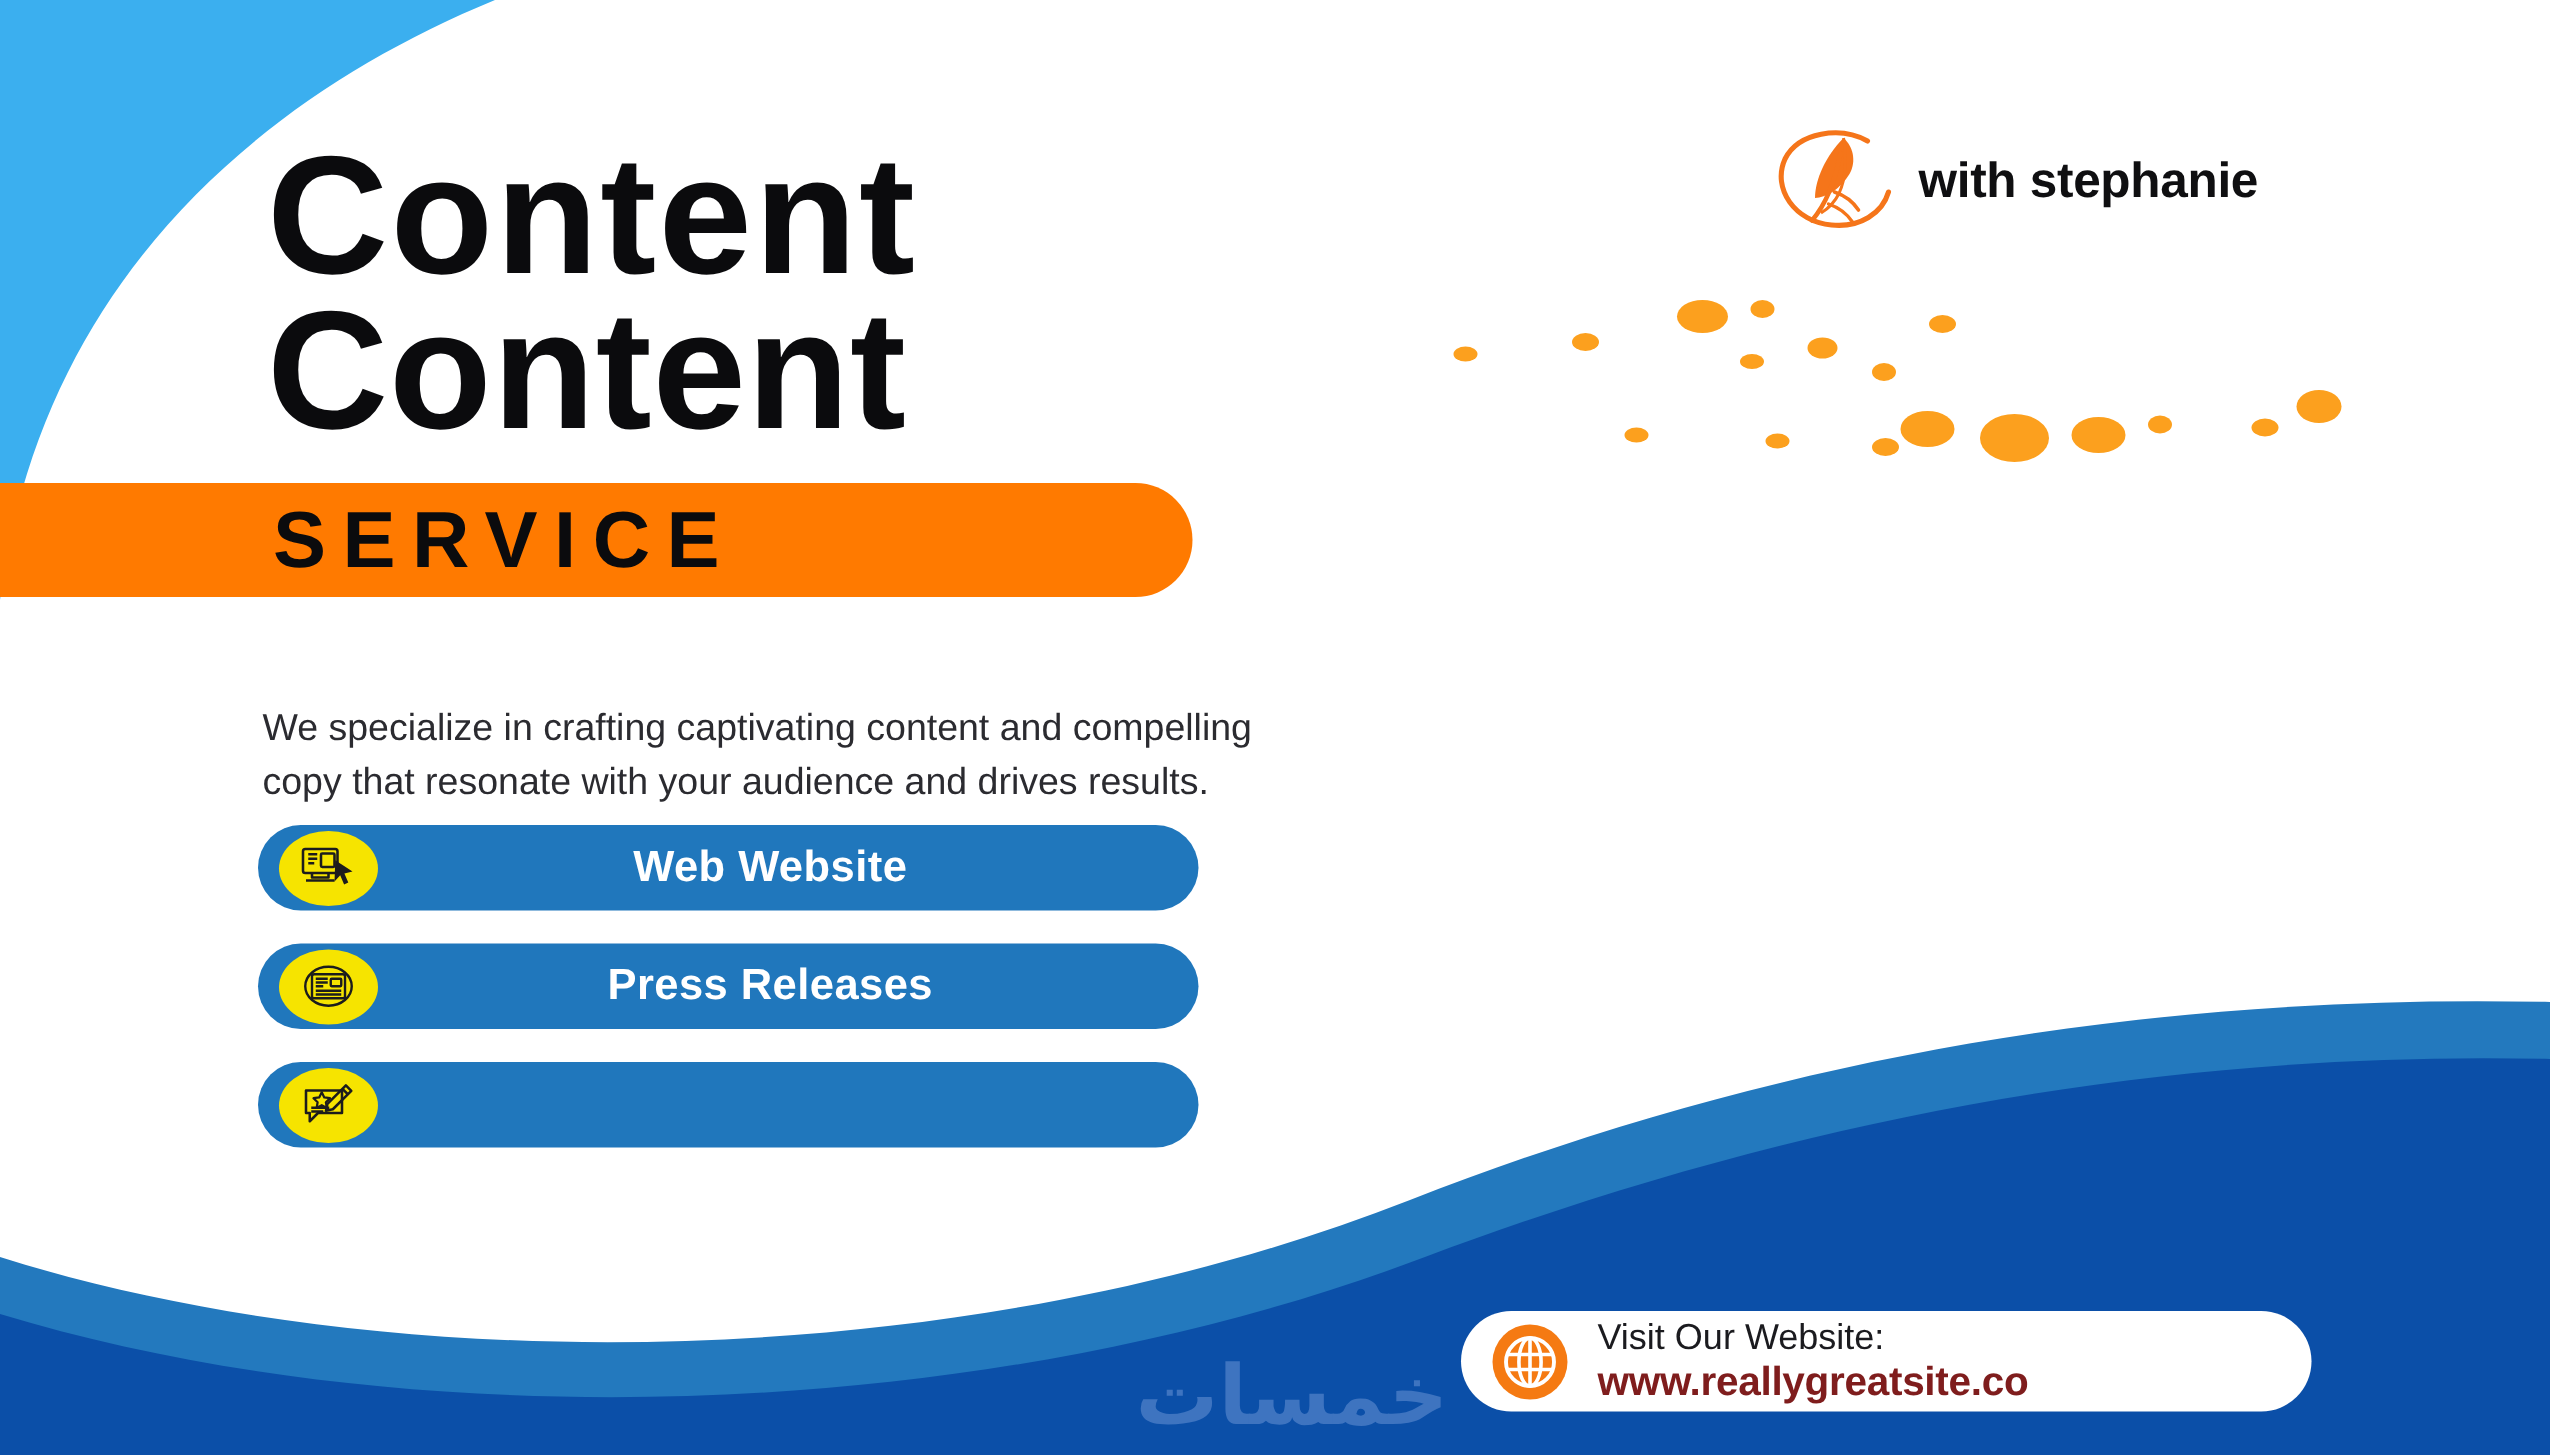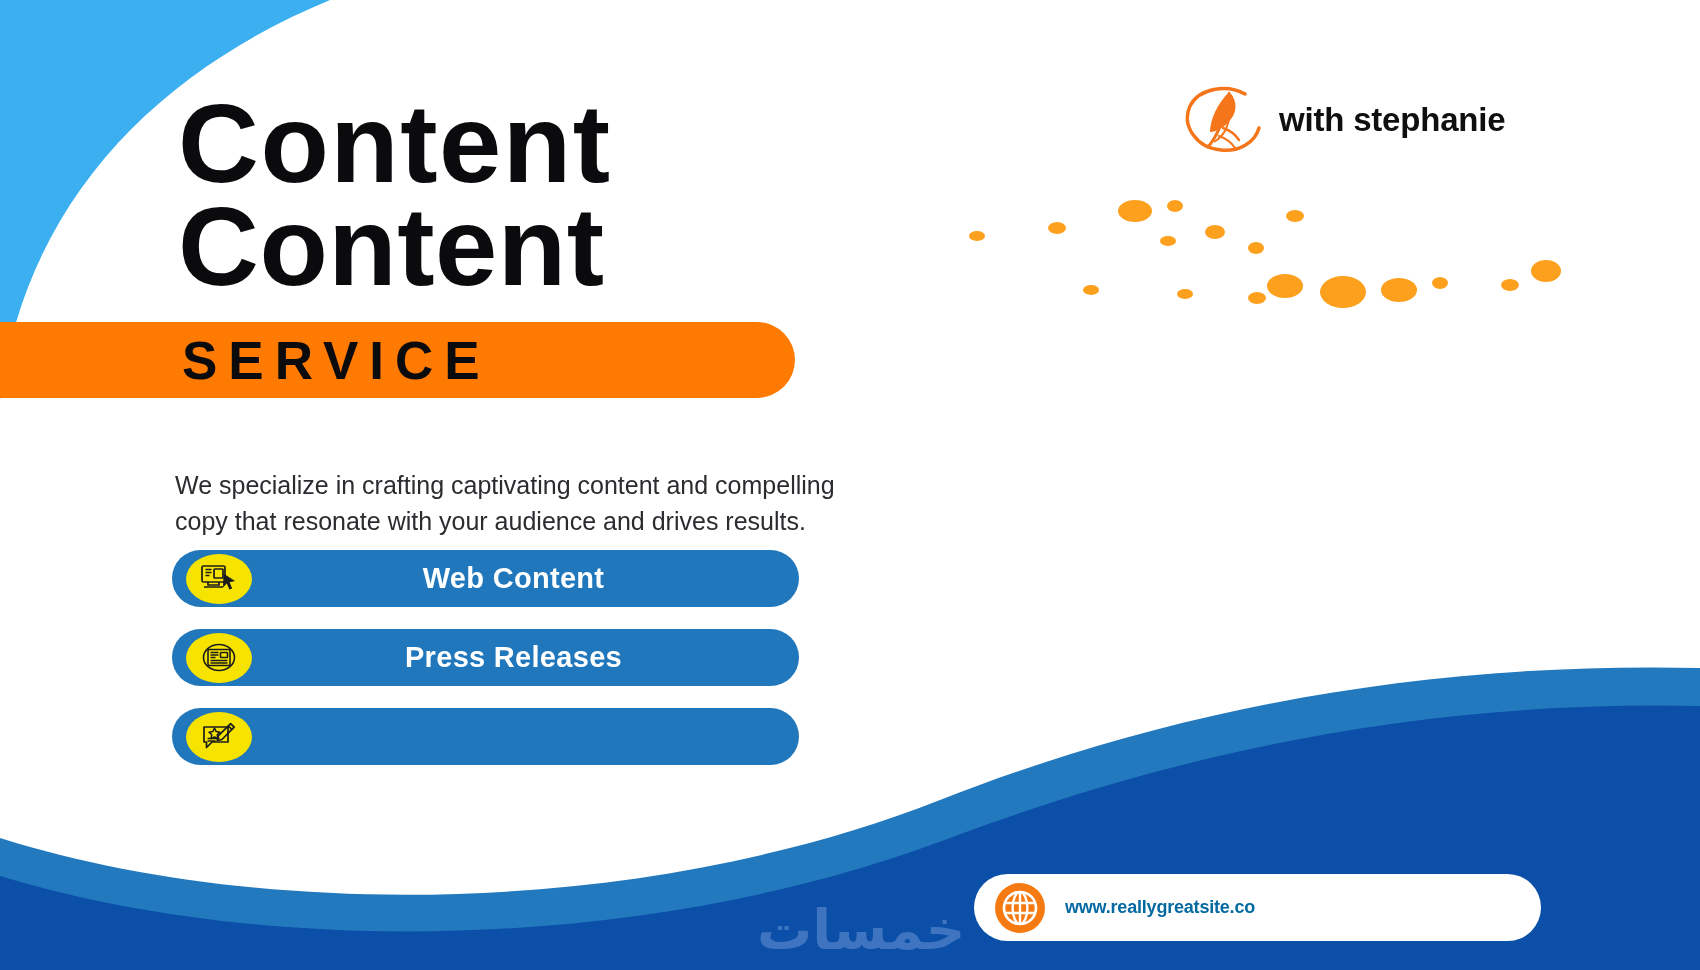--- a/index.html
+++ b/index.html
@@ -125,21 +125,21 @@
     width: 567px; height: 67px;
     background: #ffffff;
     border-radius: 34px;
     display: flex; align-items: center;
     padding-left: 20px;
     gap: 19px;
   }
   .globe-icon { width: 52px; height: 52px; flex: none; }
   .website-lines { display: flex; flex-direction: column; justify-content: center; line-height: 1.12; }
   .website-caption { font-size: 24px; color: #1b1b1f; font-family: "Liberation Sans", sans-serif; }
-  .website-url { font-size: 18px; font-weight: 700; color: #0369a1; letter-spacing: -0.2px; font-family: "Liberation Sans", sans-serif; }
+  .website-url { font-size: 27px; font-weight: 700; color: #7f1d1d; letter-spacing: -0.2px; font-family: "Liberation Sans", sans-serif; }
 
   
   .watermark {
     position: absolute;
     left: 757px; top: 898px;
     font-size: 55px;
     font-weight: 700;
     color: #3E74C0;
     direction: rtl;
     letter-spacing: 1px;
@@ -224,21 +224,21 @@
         <svg width="40" height="33" viewBox="0 0 40 33" xmlns="http://www.w3.org/2000/svg">
           <g fill="none" stroke="#1c1c1c" stroke-width="1.7" stroke-linejoin="round">
             <rect x="3" y="4" width="23" height="16" rx="1.5"></rect>
             <path d="M6.5 7.5h6M6.5 10.5h6M6.5 13.5h4"></path>
             <rect x="15" y="7" width="9" height="9" rx="0.8"></rect>
             <path d="M9 20v3h11v-3M5 25h19"></path>
           </g>
           <path d="M24.5 11.5 L36 19 L30.6 20.3 L33.2 26.4 L30.4 27.6 L27.8 21.5 L24 25.6 Z" fill="#1c1c1c"></path>
         </svg>
       </span>
-      <span class="pill-label">Web Content</span>
+      <span class="pill-label">Web Website</span>
     </div>
 
     <div class="pill">
       <span class="pill-icon">
         <svg width="40" height="33" viewBox="0 0 40 33" xmlns="http://www.w3.org/2000/svg">
           <g fill="none" stroke="#1c1c1c" stroke-width="1.6">
             <ellipse cx="20" cy="16.5" rx="15.5" ry="13"></ellipse>
             <rect x="9" y="8.5" width="22" height="16" rx="1.4"></rect>
             <path d="M11.5 11.5h8M11.5 14h8M11.5 16.5h5"></path>
             <rect x="21.5" y="11.5" width="7" height="5" rx="0.6"></rect>
@@ -272,17 +272,18 @@
   <div class="website-chip">
     <span class="globe-icon">
       <svg width="52" height="52" viewBox="0 0 52 52" xmlns="http://www.w3.org/2000/svg">
         <circle cx="26" cy="26" r="25" fill="#F57A12"></circle>
         <circle cx="26" cy="26" r="16" fill="none" stroke="#ffffff" stroke-width="2.6"></circle>
         <ellipse cx="26" cy="26" rx="7.4" ry="16" fill="none" stroke="#ffffff" stroke-width="2.4"></ellipse>
         <path d="M10.6 21h30.8M10.6 31h30.8M26 10v32" stroke="#ffffff" stroke-width="2.4" fill="none"></path>
       </svg>
     </span>
     <span class="website-lines">
+      <span class="website-caption">Visit Our Website:</span>
       <span class="website-url">www.reallygreatsite.co</span>
     </span>
   </div>
 
 </div>
 
 </body></html>

